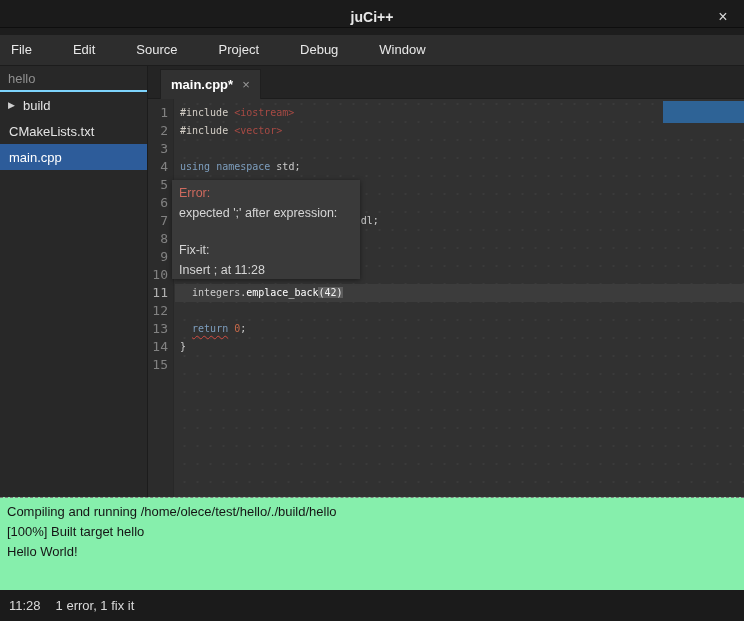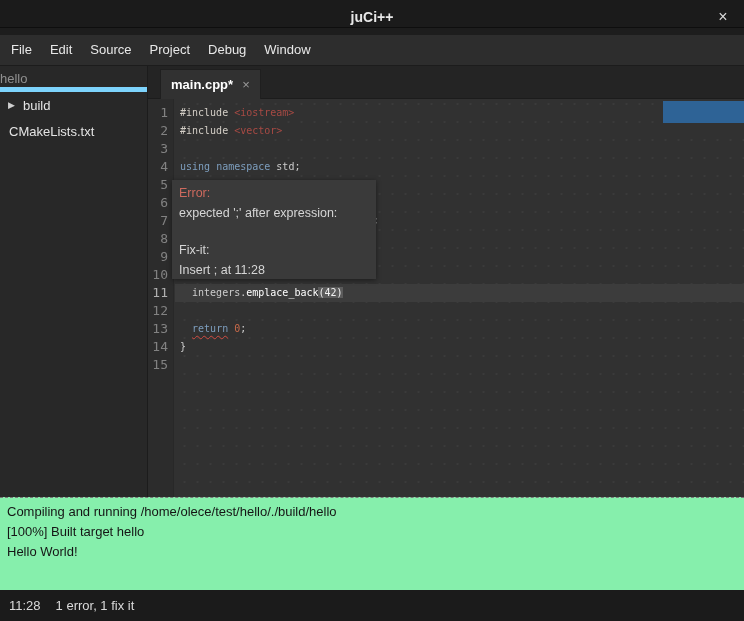--- a/index.html
+++ b/index.html
@@ -10,28 +10,28 @@
   
   .titlebar { position:absolute; top:0; left:0; width:744px; height:28px;
               background:#1b1b1b; border-bottom:1px solid #0e0e0e; }
   .title { position:absolute; left:0; right:0; top:0; line-height:35px; text-align:center;
            color:#e8e8e8; font-weight:bold; font-size:14px; }
   .close-btn { position:absolute; right:8px; top:0; width:26px; height:34px; line-height:34px;
                text-align:center; color:#d8d8d8; font-size:16px; background:none; border:none; cursor:default; }
 
   
   .menubar { position:absolute; top:35px; left:0; width:744px; height:31px; background:#2d2d2d;
-             display:flex; align-items:stretch; padding-left:2px; border-bottom:1px solid #1c1c1c; }
+             display:flex; align-items:stretch; padding-left:2px; border-bottom:1px solid #1c1c1c;gap:23px; }
   .menu-item { padding:0 9px; line-height:30px; color:#e8e8e8; font-size:13px; }
 
   
   .sidebar { position:absolute; top:66px; left:0; width:148px; height:431px; background:#282828;
              border-right:1px solid #1c1c1c; }
-  .side-header { height:26px; line-height:26px; padding-left:0; color:#8f8f8f; font-size:13px;
-                 border-bottom:5px solid #7dd3fc; }
+  .side-header { height:26px; line-height:26px; padding-left:8px; color:#8f8f8f; font-size:13px;
+                 border-bottom:2px solid #7dd3fc; }
   .side-item { height:26px; color:#e4e4e4; font-size:13px; display:flex; align-items:center; padding-left:8px; }
   .side-item.noarrow { padding-left:9px; }
   .side-item .arrow { font-size:9px; color:#cfcfcf; margin-right:5px; width:10px; display:inline-block; }
   .side-item.selected { background:#2d5c9a; color:#ffffff; }
 
   
   .tabbar { position:absolute; top:66px; left:148px; width:596px; height:33px; background:#242424;
             border-bottom:1px solid #1c1c1c; }
   .tab { position:absolute; left:12px; top:3px; height:30px; background:#313131; display:flex;
          align-items:center; padding:0 10px; color:#ffffff; font-size:13px; font-weight:bold;
@@ -60,21 +60,21 @@
   .str { color:#b35353; }
   .num { color:#c96a4a; }
   .fn  { color:#ffffff; text-underline-offset:2px; }
   .sel { background:#5b5b5b; color:#f2f2f2; }
   .err { text-decoration:underline; text-decoration-style:wavy; text-decoration-color:#d14b42;
          text-decoration-thickness:1px; text-underline-offset:3px; }
 
   .scroll-thumb { position:absolute; top:2px; right:0; width:81px; height:22px; background:#2e6396; }
 
   
-  .tooltip { position:absolute; left:24px; top:81px; width:204px; height:99px; background:#3a3a3a;
+  .tooltip { position:absolute; left:24px; top:81px; width:188px; height:99px; background:#3a3a3a;
              box-shadow:0 1px 5px rgba(0,0,0,0.45); z-index:5; padding:6px 7px;
              font-size:12.5px; color:#d6d6d6; }
   .tt-error { color:#cd6a5e; margin-bottom:6px; }
   .tt-msg { margin-bottom:23px; }
   .tt-fix-label { margin-bottom:6px; }
 
   
   .output { position:absolute; top:497px; left:0; width:744px; height:93px; background:#86efac;
             border-top:1px dashed #777; padding:4px 7px; font-size:13px; color:#151515; overflow:hidden; }
   .out-line { line-height:20px; white-space:pre; }
@@ -104,20 +104,23 @@
 
   <div class="sidebar">
     <div class="side-header">hello</div>
     <div id="side-items">
         <div class="side-item">
           <span class="arrow">▶</span>
           <span class="side-label">build</span>
         </div>
         <div class="side-item noarrow">
           <span class="side-label">CMakeLists.txt</span>
+        </div>
+        <div class="side-item selected noarrow">
+          <span class="side-label">main.cpp</span>
         </div>
       </div>
   </div>
 
   <div class="tabbar">
     <div class="tab">
       <span>main.cpp*</span>
       <span class="tab-close">×</span>
     </div>
   </div>

